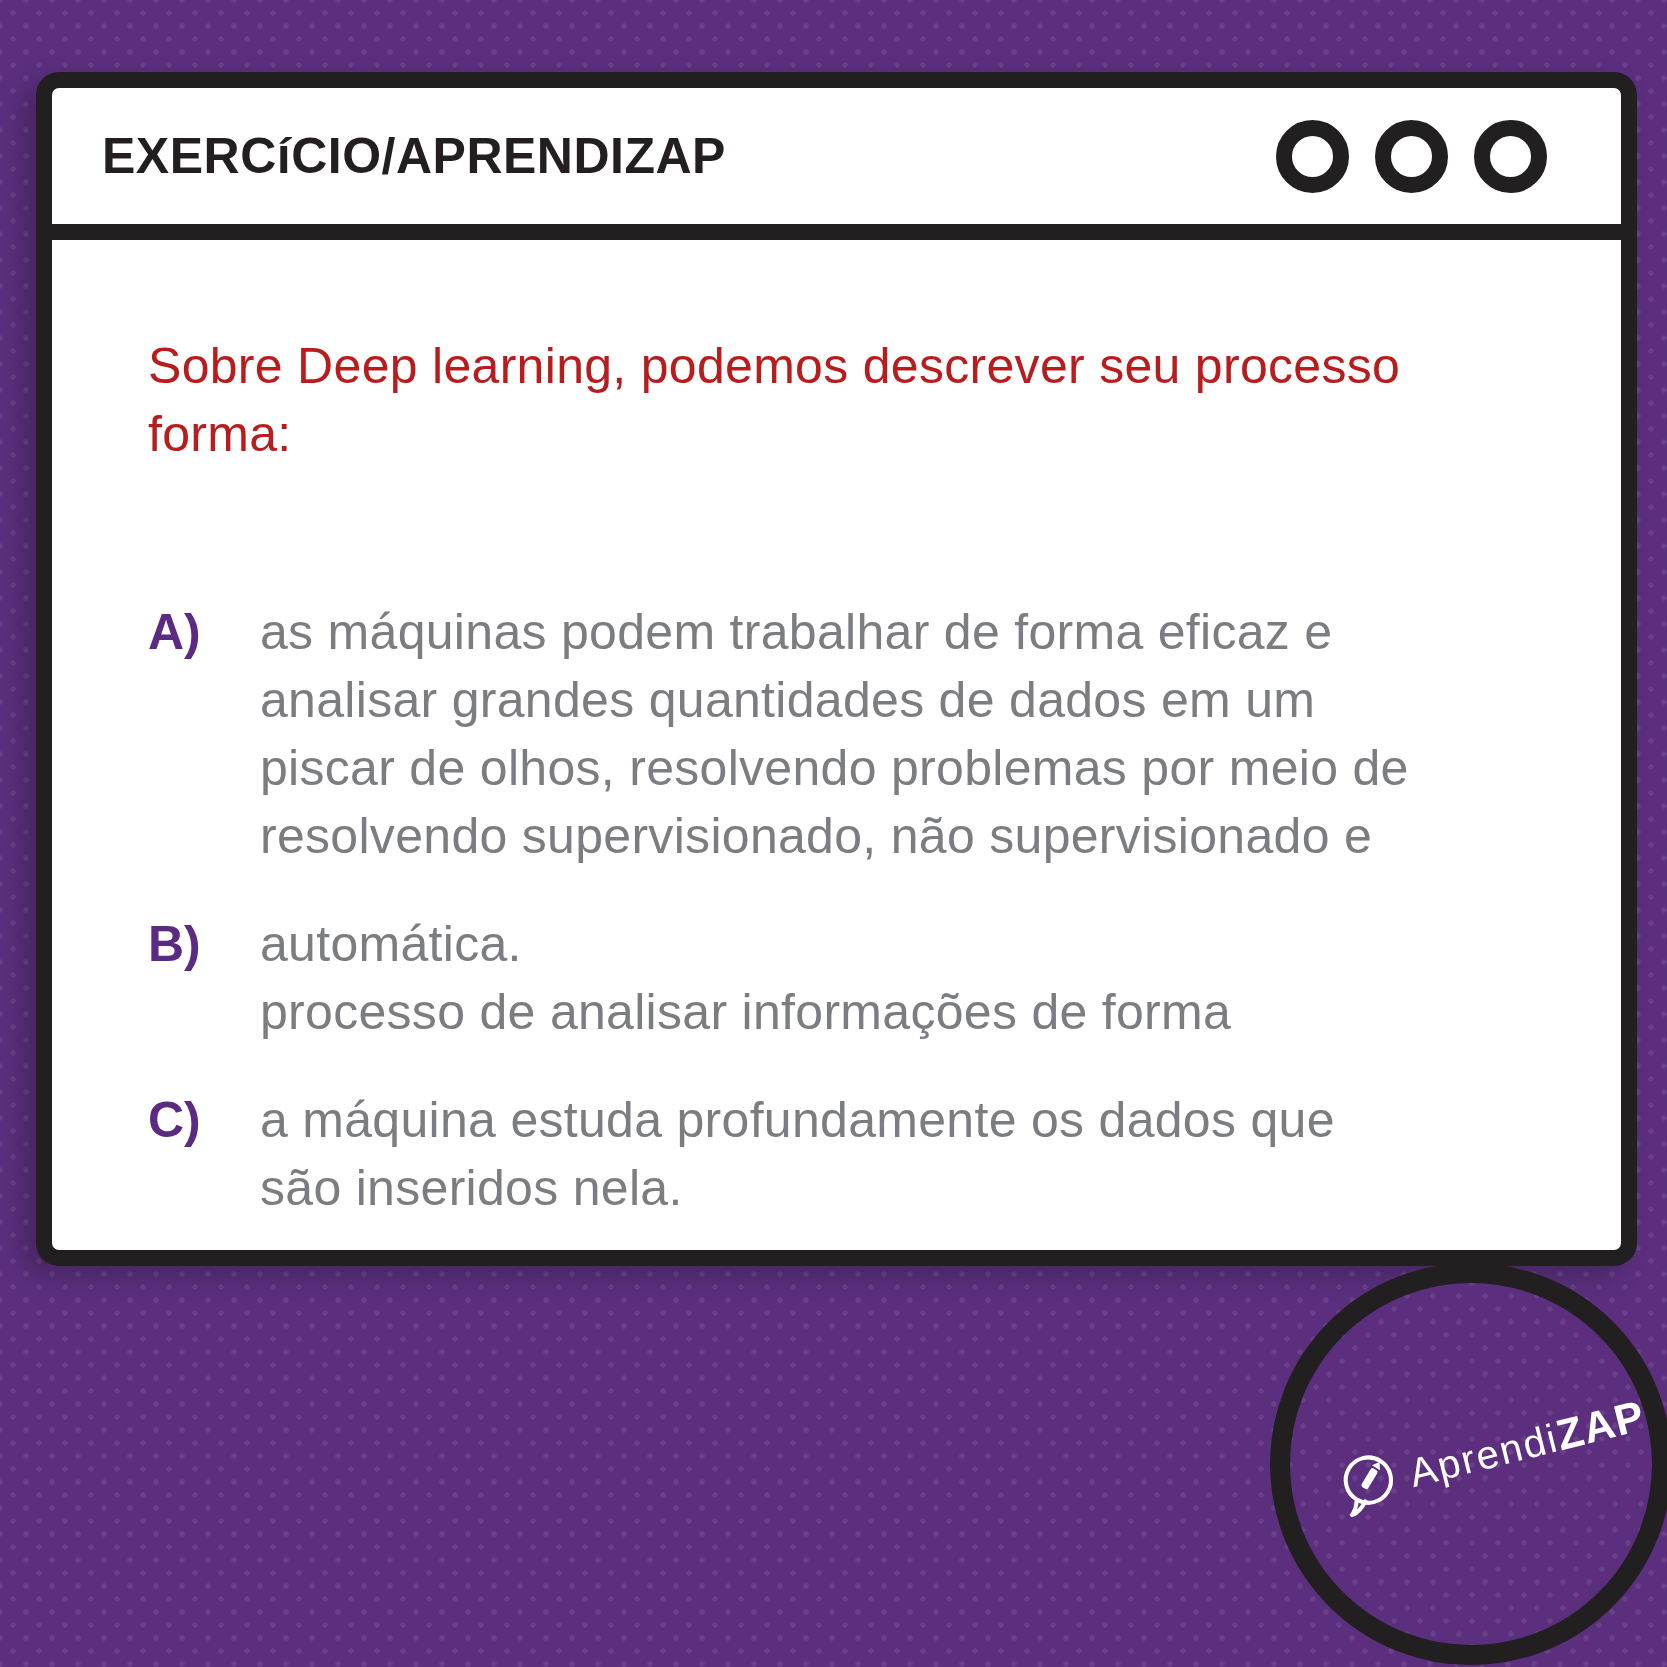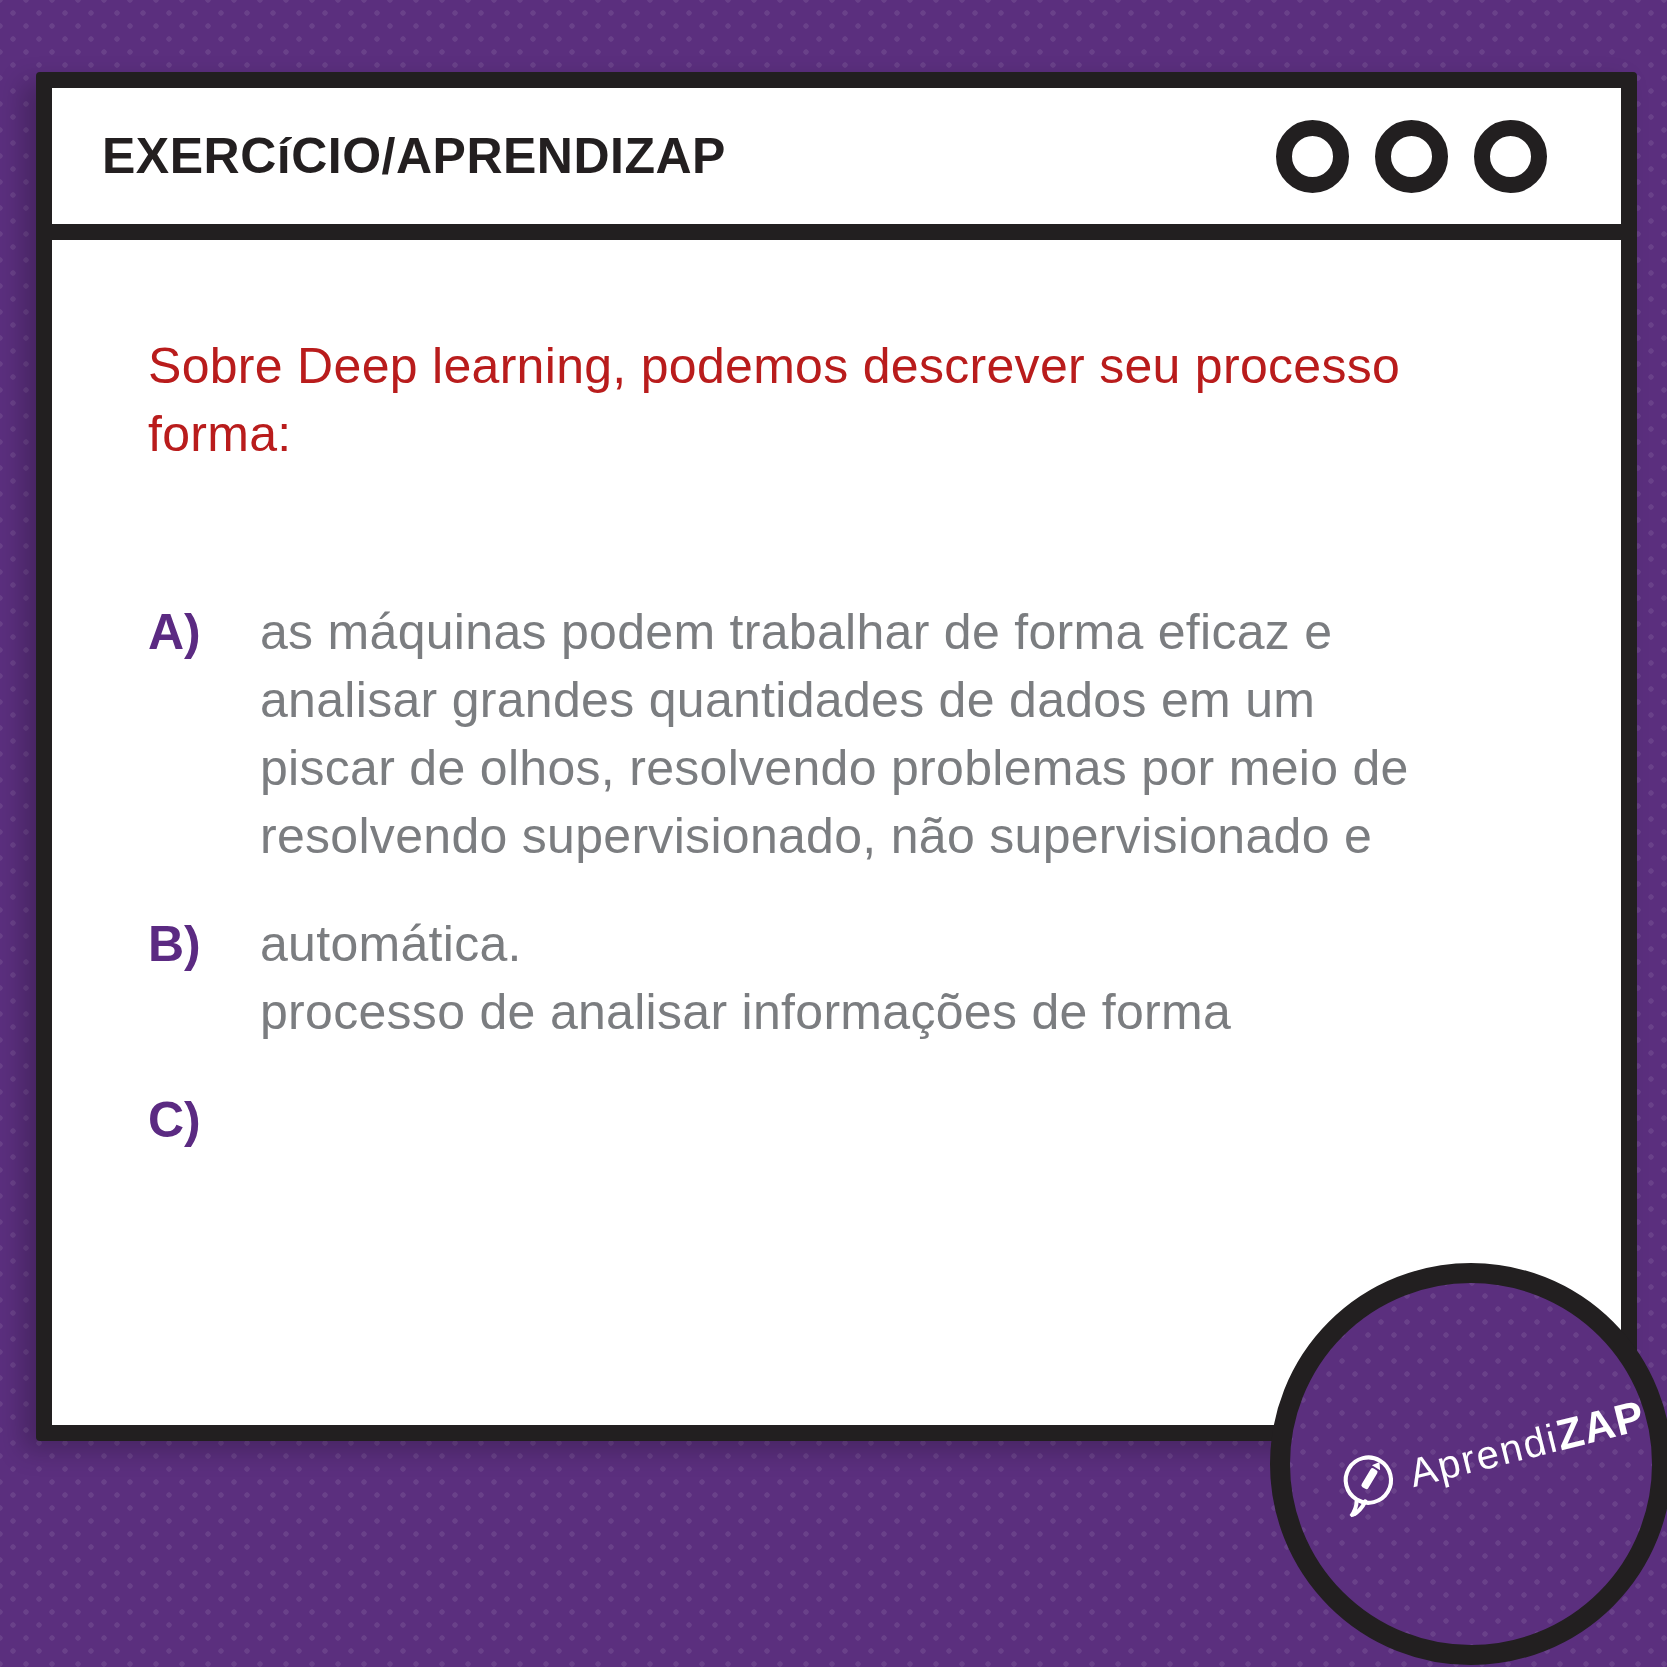--- a/index.html
+++ b/index.html
@@ -14,22 +14,22 @@
     background-color:#5b2f7e;
     background-image:
       radial-gradient(rgba(255,255,255,0.085) 2.4px, rgba(255,255,255,0) 3px),
       radial-gradient(rgba(255,255,255,0.085) 2.4px, rgba(255,255,255,0) 3px);
     background-size:26px 26px;
     background-position:0 0, 13px 13px;
   }
 
   
   .card {
-    position:absolute; left:36px; top:72px; width:1601px; height:1369px;
-    background:#ffffff; border:16px solid #221f20; border-radius:4px;
+    position:absolute; left:36px; top:72px; width:1601px; height:1194px;
+    background:#ffffff; border:16px solid #221f20; border-radius:23px;
     box-shadow:-14px 10px 26px rgba(0,0,0,0.22);
   }
   .card-header {
     height:152px; display:flex; align-items:center; justify-content:space-between;
     padding:0 74px 0 50px; border-bottom:16px solid #221f20;
   }
   .card-title {
     font-size:50px; font-weight:700; color:#231f20; letter-spacing:0.5px;
     white-space:nowrap;
   }
@@ -107,20 +107,24 @@
       <div class="option">
         <div class="option-label">B)</div>
         <div class="option-text">
           <div>automática.</div>
           <div>processo de analisar informações de forma</div>
         </div>
       </div>
 
       <div class="option">
         <div class="option-label">C)</div>
+        <div class="option-text">
+          <div>a máquina estuda profundamente os dados que</div>
+          <div>são inseridos nela.</div>
+        </div>
       </div>
 
     </div>
   </div>
 
   <div class="logo-circle dotted">
     <div class="logo-lockup">
       <span class="logo-icon">
         <svg viewBox="0 0 64 64" xmlns="http://www.w3.org/2000/svg" fill="none">
           <circle cx="33" cy="29" r="25" stroke="#ffffff" stroke-width="4.5"></circle>

